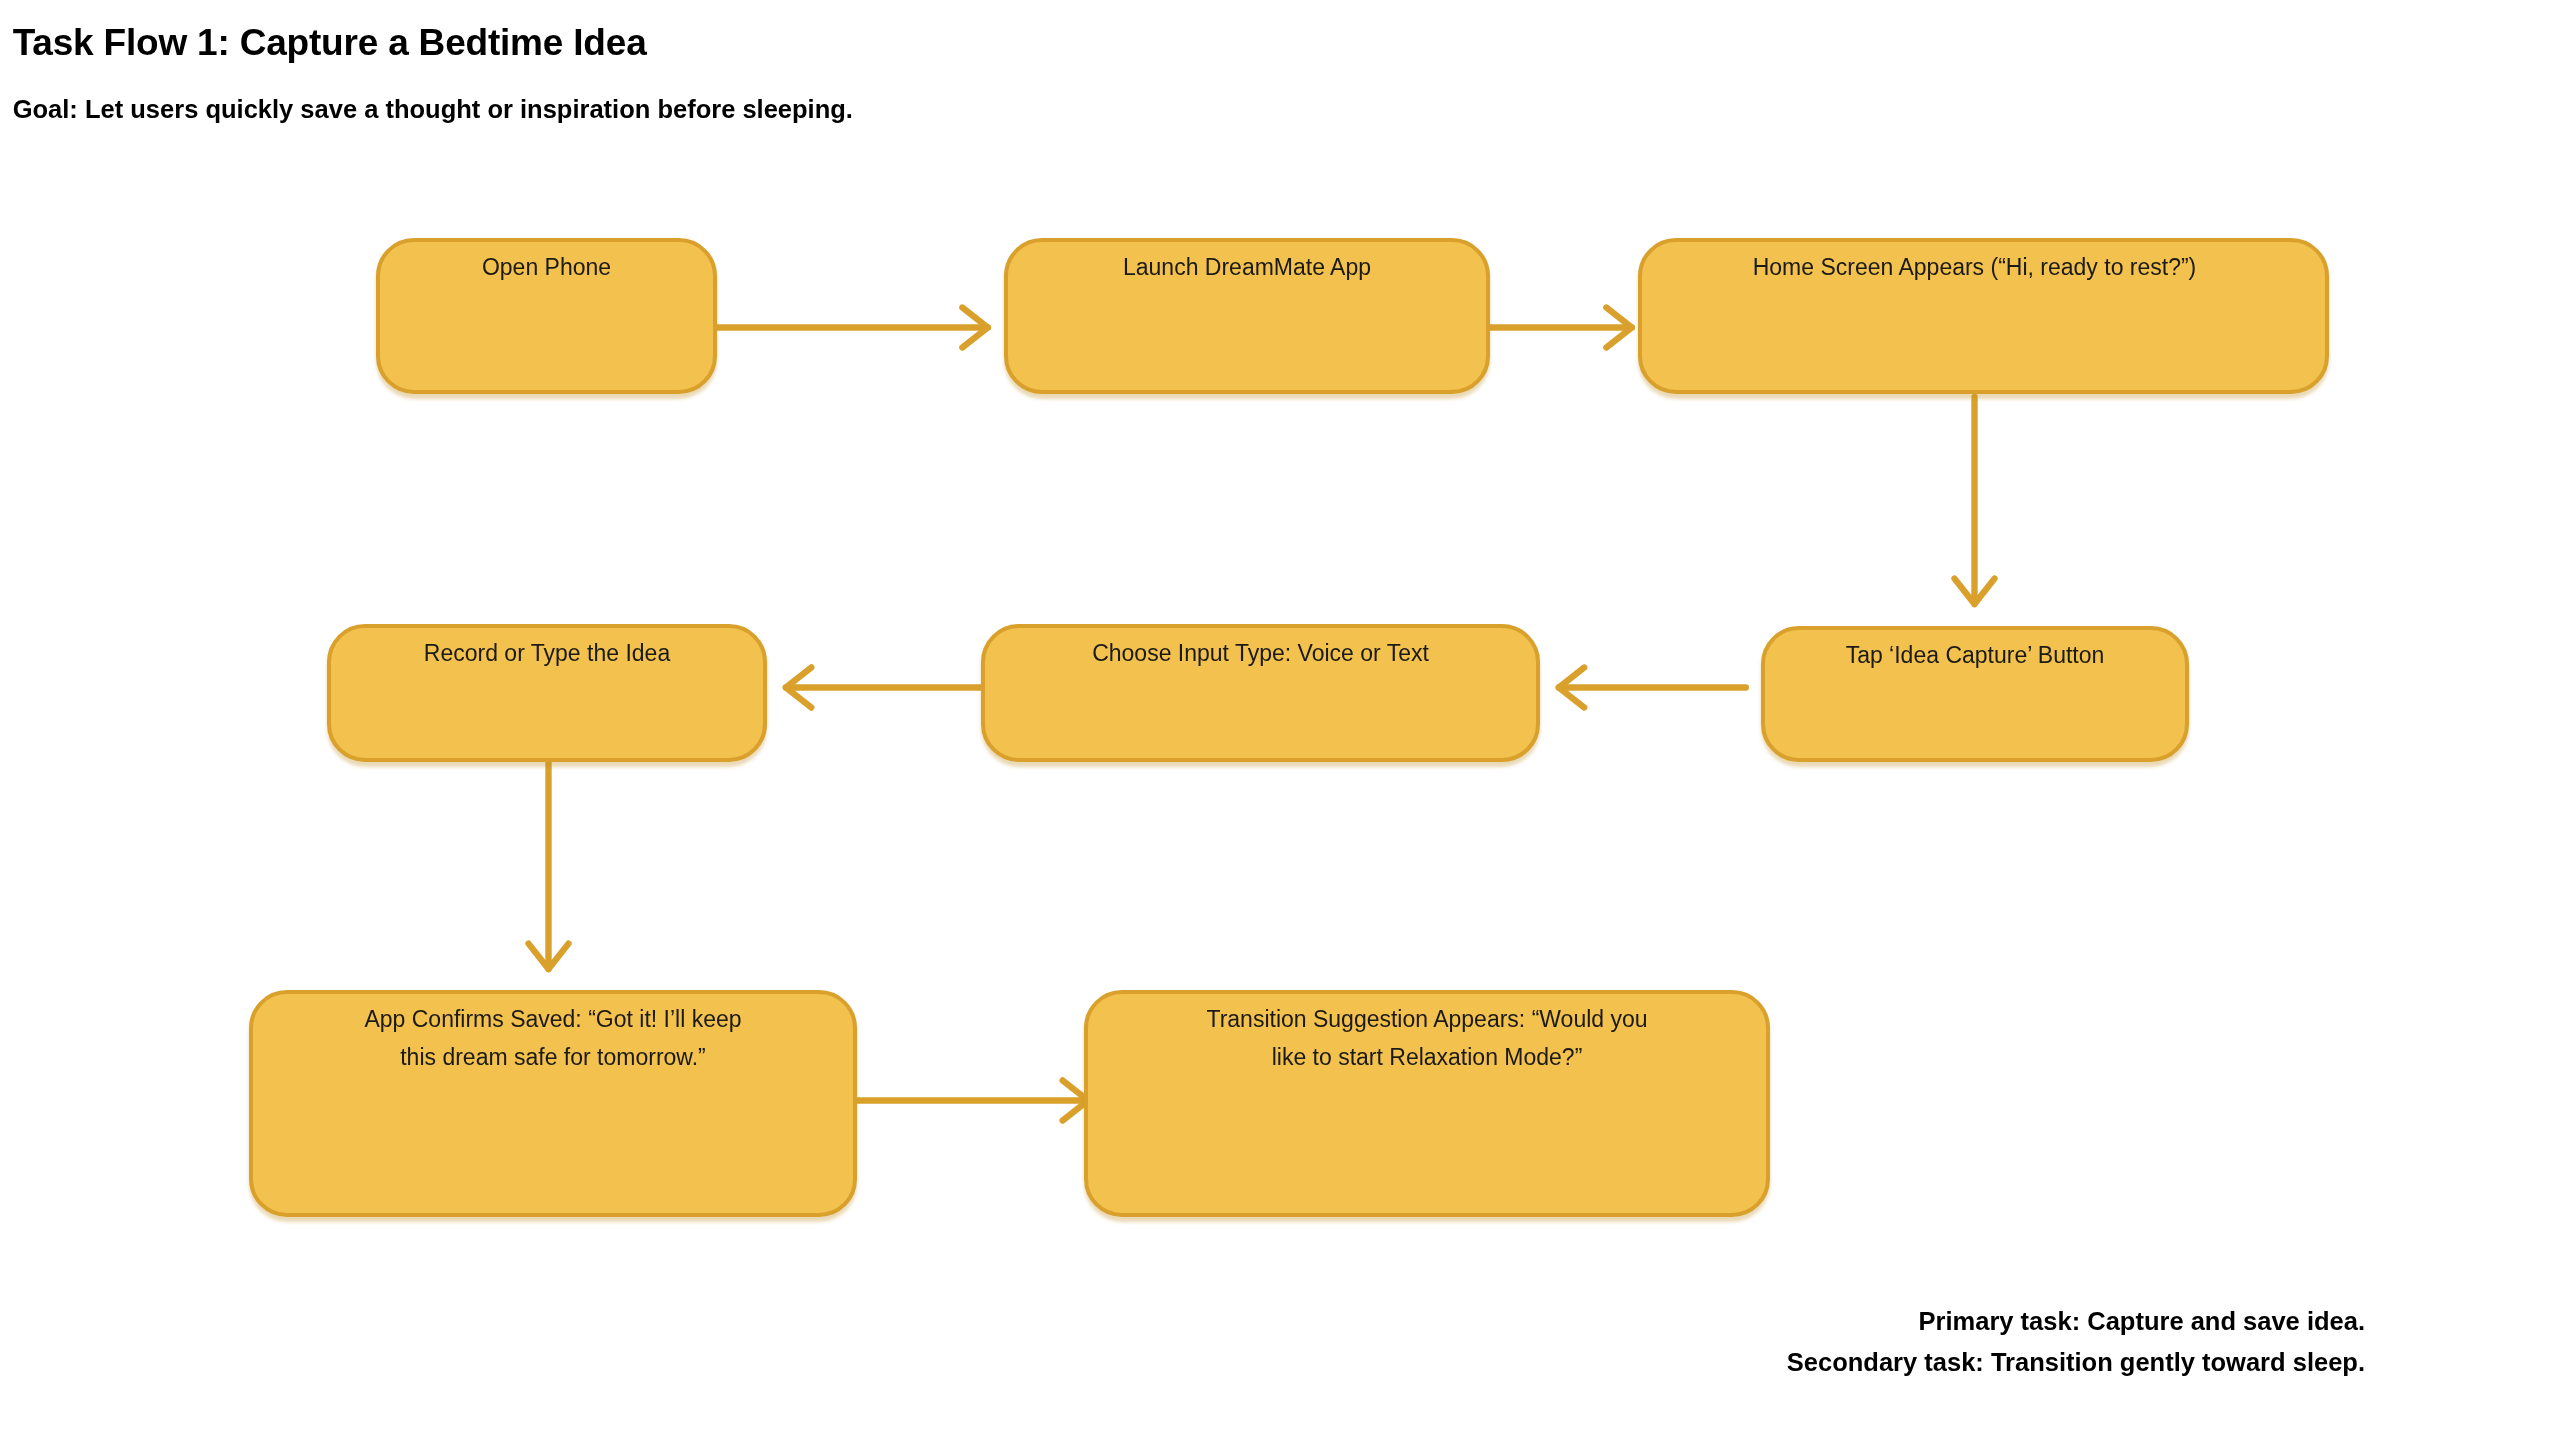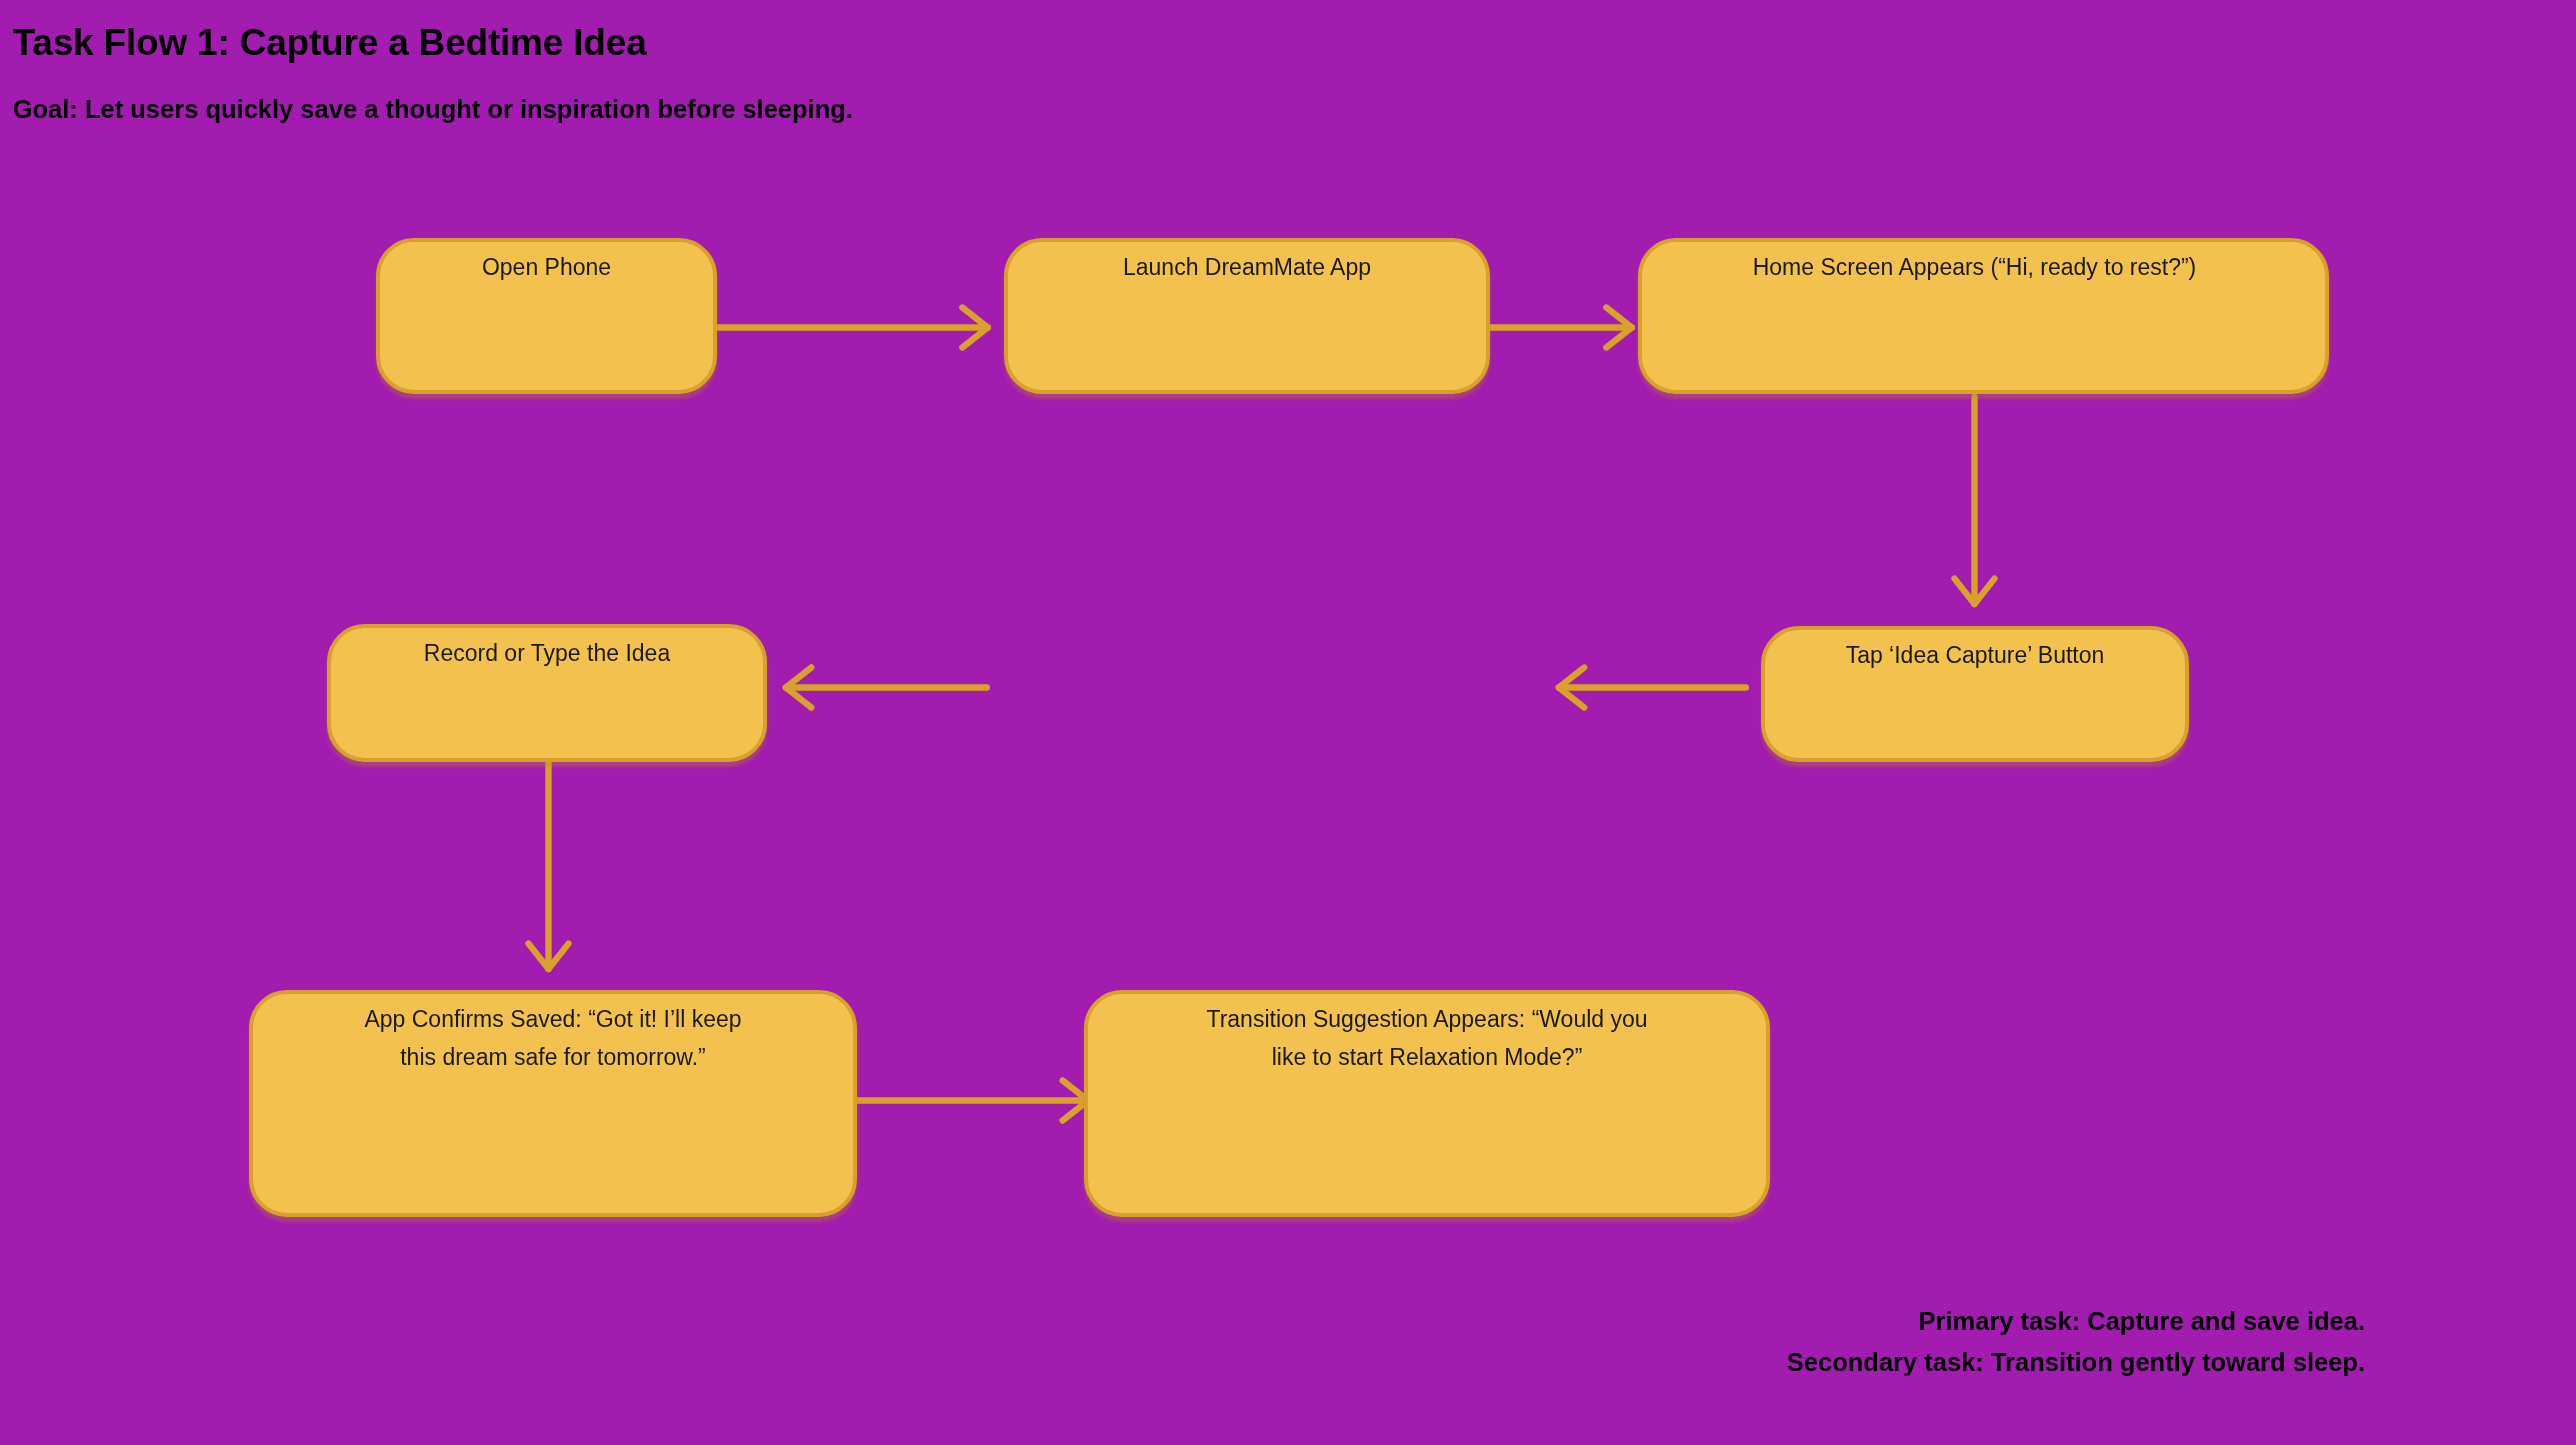--- a/index.html
+++ b/index.html
@@ -9,21 +9,21 @@
     height: 1445px;
     background: #FCF6C3;
     font-family: "Liberation Sans", sans-serif;
     overflow: hidden;
   }
 
   #canvas {
     position: relative;
     width: 2576px;
     height: 1445px;
-    background: #a21caf;
+    background: #ffffff;
   }
 
   
   #page-title {
     position: absolute;
     left: 12.7px;
     top: 22px;
     font-size: 37px;
     font-weight: bold;
     color: #000000;
@@ -143,20 +143,23 @@
   </div>
 
   <div class="node" style="left:1638px; top:238px; width:691px; height:156px;padding-left:6px;">
     <span class="node-label">Home Screen Appears (“Hi, ready to rest?”)</span>
   </div>
 
   <div class="node" style="left:1761px; top:626px; width:428px; height:136px;">
     <span class="node-label">Tap ‘Idea Capture’ Button</span>
   </div>
 
+  <div class="node" style="left:981px; top:624px; width:559px; height:138px;">
+    <span class="node-label">Choose Input Type: Voice or Text</span>
+  </div>
 
   <div class="node" style="left:327px; top:624px; width:440px; height:138px;">
     <span class="node-label">Record or Type the Idea</span>
   </div>
 
   <div class="node" style="left:249px; top:990px; width:608px; height:227px;">
     <span class="node-label">App Confirms Saved: “Got it! I’ll keep
 this dream safe for tomorrow.”</span>
   </div>
 

